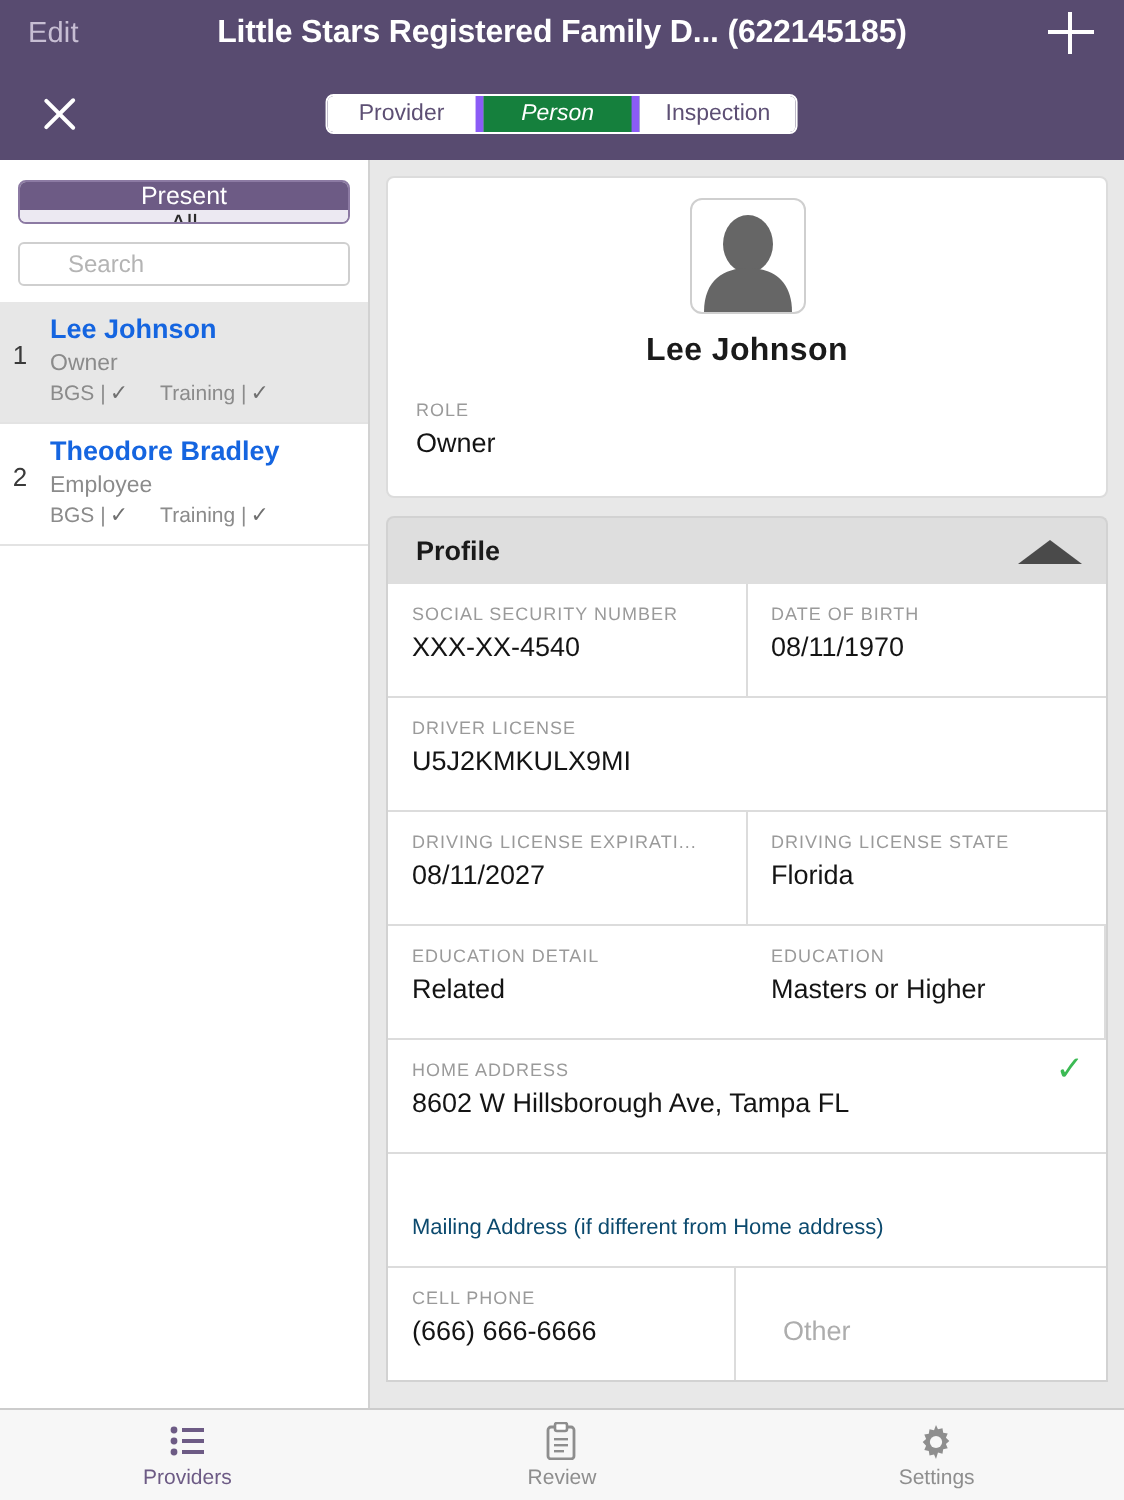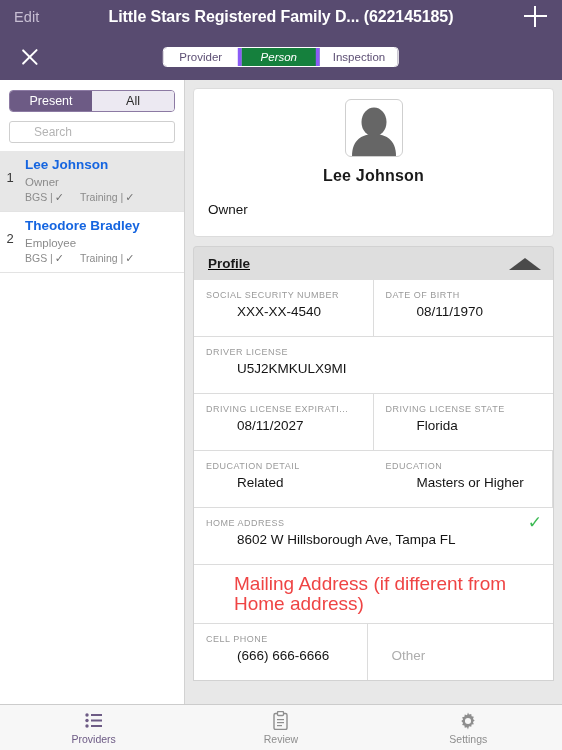--- a/index.html
+++ b/index.html
@@ -158,20 +158,21 @@
     min-height: 0;
   }
 
   .filter-toggle {
     margin: 10px 9px 0 9px;
     display: flex;
     border: 1px solid #8c7aa3;
     border-radius: 4px;
     overflow: hidden;
     height: 22px;
+    flex-direction: column;
   }
   .filter-opt {
     flex: 1;
     font-size: 12.5px;
     display: flex;
     align-items: center;
     justify-content: center;
     background: #ece9f2;
     color: #2b2b2b;
     cursor: pointer;
@@ -322,21 +323,20 @@
     background: #dedede;
     border: 1px solid #d2d2d2;
     border-bottom: none;
     border-radius: 4px 4px 0 0;
     height: 34px;
     display: flex;
     align-items: center;
     padding: 0 14px;
     cursor: pointer;
     position: relative;
-    text-decoration: underline;
   }
   .section-title {
     font-size: 13.5px;
     font-weight: bold;
     color: #1a1a1a;
   }
   .collapse-tri {
     position: absolute;
     right: 12px;
     width: 0; height: 0;
@@ -359,33 +359,32 @@
 
   .fcell {
     flex: 1 1 50%;
     padding: 9px 12px 9px 12px;
     min-height: 56px;
     position: relative;
   }
   .fcell.divider { border-right: 1px solid #dcdcdc; }
   .fcell.full { flex: 1 1 100%; }
 
-  .fcell .field-value { font-size: 13.5px; margin-left: 31px; }
+  .fcell .field-value { font-size: 13.5px; }
 
   .placeholder-cell {
     padding: 9px 12px;
     min-height: 56px;
     display: flex;
     align-items: flex-end;
   }
   .placeholder-text {
-    font-size: 19px;
-    color: #ef4444;
+    font-size: 11px;
+    color: #0c4a6e;
     line-height: 20px;
-    margin-left: 28px;
   }
 
   .green-check {
     position: absolute;
     right: 11px;
     top: 6px;
     color: #3cba54;
     font-size: 17px;
     line-height: 1;
   }
@@ -498,20 +497,21 @@
 
       <div class="card profile-card">
         <div class="avatar">
           <svg width="52" height="50" viewBox="0 0 52 50">
             <ellipse cx="26" cy="16" rx="12.5" ry="14.5" fill="#666666"></ellipse>
             <path d="M4 50 C4 34 14 28 26 28 C38 28 48 34 48 50 Z" fill="#666666"></path>
           </svg>
         </div>
         <div class="avatar-name">Lee  Johnson</div>
         <div class="role-block">
+          <div class="field-label">ROLE</div>
           <div class="field-value">Owner</div>
         </div>
       </div>
 
       <div>
         <div class="section-header">
           <span class="section-title">Profile</span>
           <span class="collapse-tri"></span>
         </div>
 

